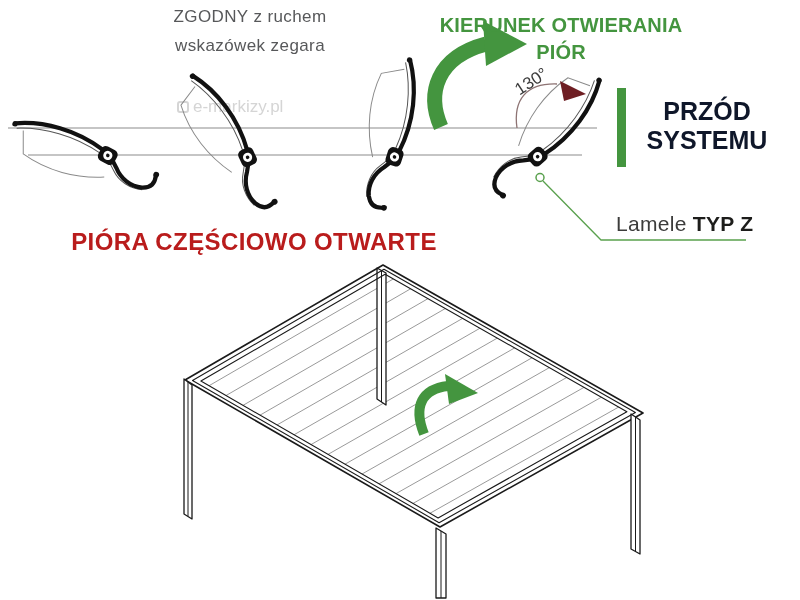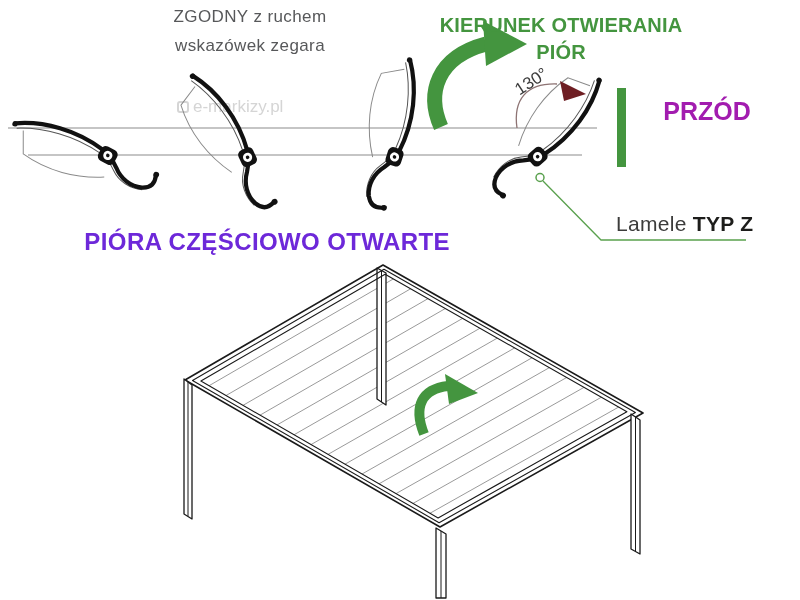--- a/index.html
+++ b/index.html
@@ -5,27 +5,27 @@
   html,body{margin:0;padding:0;background:#ffffff;}
   .stage{position:relative;width:800px;height:600px;overflow:hidden;background:#fff;
          font-family:"Liberation Sans", sans-serif;}
   .stage svg{position:absolute;left:0;top:0;z-index:2;pointer-events:none;}
   .txt{position:absolute;z-index:3;white-space:nowrap;}
   .title-block{left:100px;top:2px;width:300px;text-align:center;
                font-size:17px;line-height:29px;color:#57585a;letter-spacing:.4px;}
   .green-heading{left:418px;top:12px;width:286px;text-align:center;
                  font-size:20px;line-height:27px;font-weight:700;color:#44953f;letter-spacing:.2px;}
   .front-label{left:633px;top:97px;width:148px;text-align:center;
-               font-size:25px;line-height:29px;font-weight:700;color:#a21caf;}
+               font-size:25px;line-height:29px;font-weight:700;color:#0f172a;}
   .angle-label{left:514px;top:72px;font-size:17px;color:#3b3b3b;
                transform:rotate(-33deg);transform-origin:center;}
   .callout{left:616px;top:212px;font-size:21px;color:#3c3c3b;letter-spacing:.3px;}
   .callout .typ{font-weight:700;color:#1d1d1b;margin-top:40px;}
-  .caption{left:58px;top:228px;width:392px;text-align:right;
-           font-size:24px;font-weight:700;color:#6d28d9;letter-spacing:.4px;}
+  .caption{left:58px;top:228px;width:392px;text-align:center;
+           font-size:24px;font-weight:700;color:#b91c1c;letter-spacing:.4px;}
   .watermark{left:177px;top:97px;z-index:1;display:flex;align-items:center;gap:4px;
              font-size:17px;color:#d5d5d5;}
   .wm-icon{display:inline-block;width:12px;height:12px;border:2px solid #d5d5d5;
            border-radius:3px;box-sizing:border-box;}
 </style>
 </head>
 <body>
 
 <div class="stage">
 
@@ -130,20 +130,21 @@
     <div>wskazówek zegara</div>
   </div>
 
   <div class="txt green-heading">
     <div>KIERUNEK OTWIERANIA</div>
     <div>PIÓR</div>
   </div>
 
   <div class="txt front-label">
     <div>PRZÓD</div>
+    <div>SYSTEMU</div>
   </div>
 
   <div class="txt angle-label">130°</div>
 
   <div class="txt callout">
     <span>Lamele</span>
     <span> </span>
     <span class="typ">TYP Z</span>
   </div>
 

